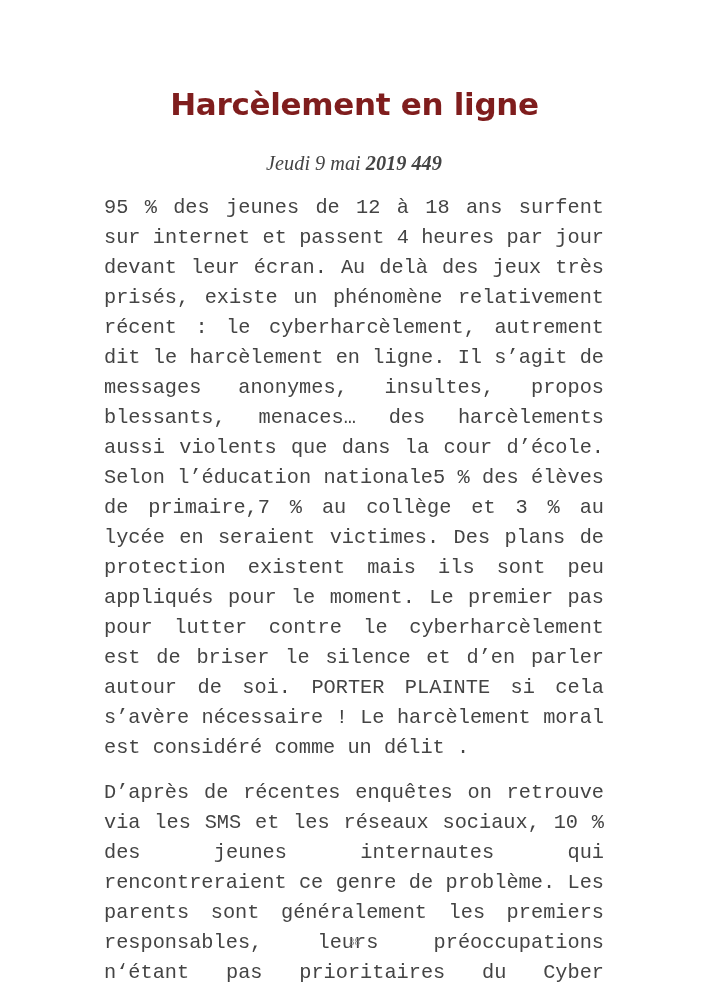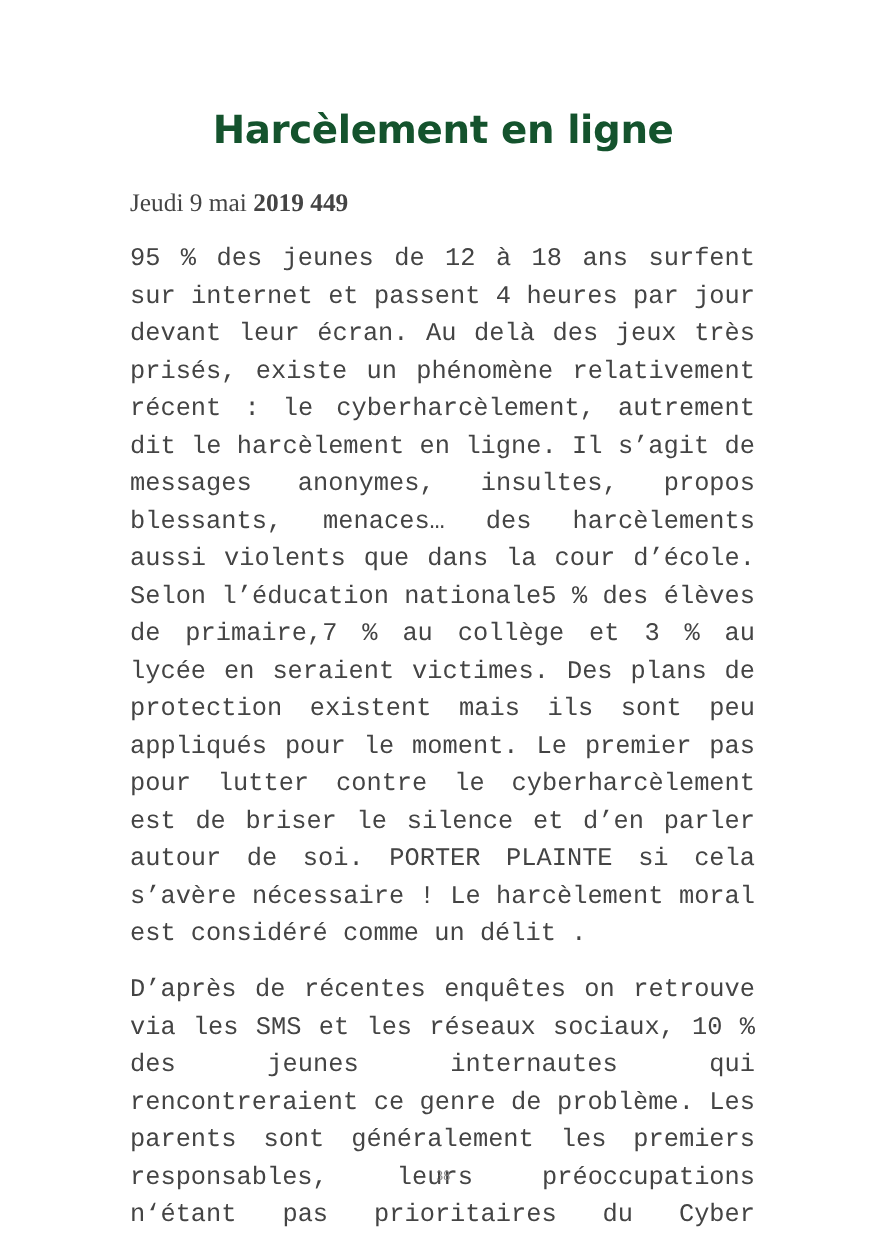--- a/index.html
+++ b/index.html
@@ -23,37 +23,38 @@
     .title {
       position: absolute;
       left: 0;
       top: 80px;
       width: 709px;
       text-align: center;
       font-family: "DejaVu Sans", sans-serif;
       font-weight: bold;
       font-size: 31px;
       letter-spacing: -0.3px;
-      color: #14532d;
+      color: #7f1d1d;
       margin: 0;
       line-height: 48px;
     }
     .content {
       position: absolute;
       left: 104px;
       top: 148px;
       width: 500px;
       font-family: "Liberation Serif", serif;
       font-size: 20.3px;
       line-height: 30px;
       color: #444444;
     }
     .dateline {
       margin: 0 0 15px 0;
-      text-align: left;
+      text-align: center;
+      font-style: italic;
     }
     .dateline b {
       font-weight: bold;
     }
     .para {
       margin: 0 0 15px 0;
       text-align: justify;
       hyphens: none;
       font-family: Liberation Mono, monospace;
     }

